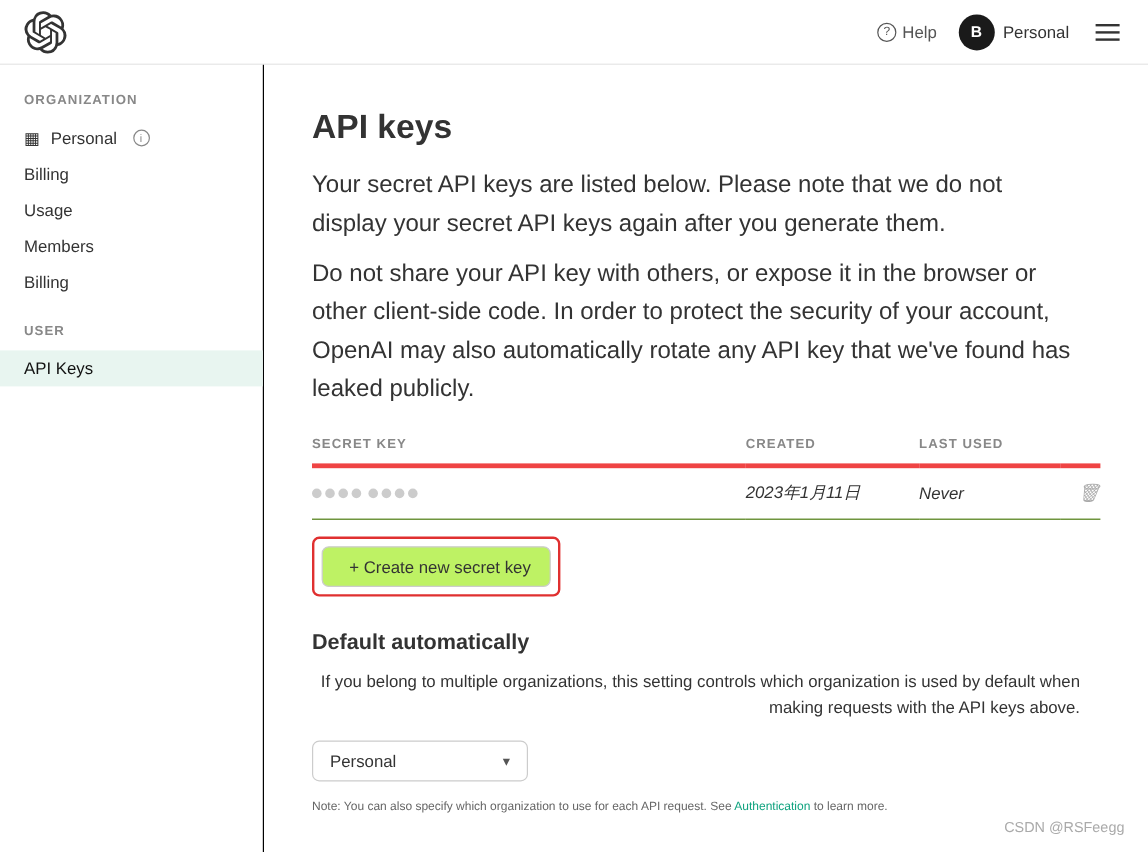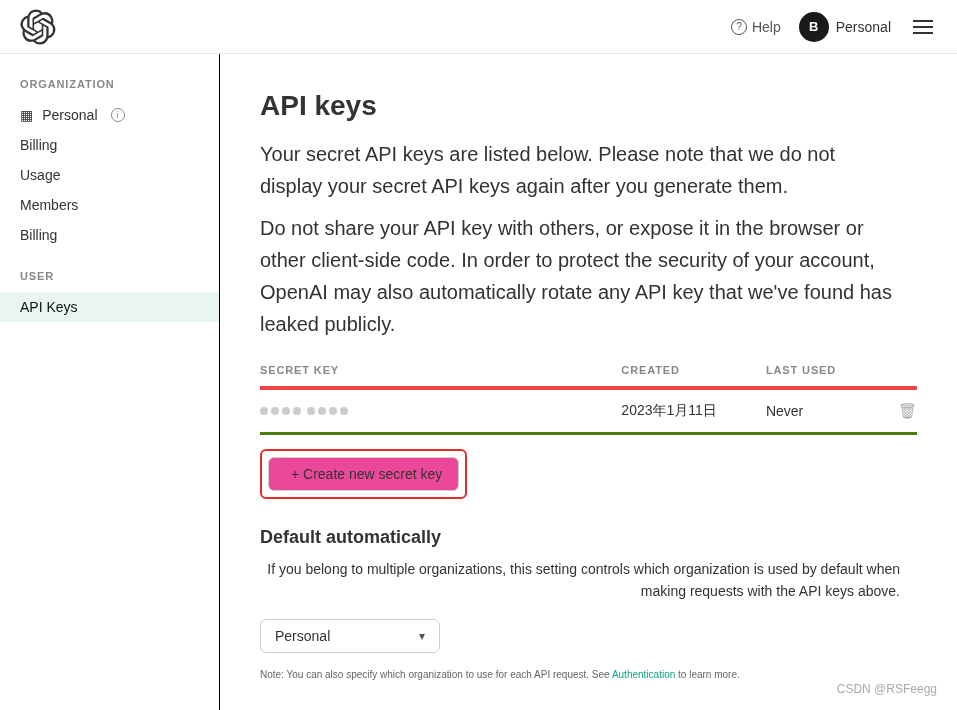--- a/index.html
+++ b/index.html
@@ -32,28 +32,28 @@
     .info-circle { width: 14px; height: 14px; border: 1.5px solid #888; border-radius: 50%; display: inline-flex; align-items: center; justify-content: center; font-size: 9px; color: #888; margin-left: 4px; }
 
     
     .main { flex: 1; padding: 36px 40px; overflow-y: auto; }
     .page-title { font-size: 28px; font-weight: 700; margin-bottom: 16px; }
     .description { font-size: 20px; color: #333; line-height: 1.6; margin-bottom: 10px; max-width: 640px; }
 
     
     .keys-table { width: 100%; margin-top: 24px; border-collapse: collapse; }
     .keys-table th { text-align: left; font-size: 11px; font-weight: 700; letter-spacing: 0.08em; color: #888; text-transform: uppercase; padding-bottom: 10px; border-bottom: 4px solid #ef4444; }
-    .keys-table td { padding: 12px 0; border-bottom: 3px solid #4d7c0f; vertical-align: middle; }
+    .keys-table td { padding: 12px 0; border-bottom: 1px solid #4d7c0f; vertical-align: middle; font-style: italic; }
     .key-masked { display: flex; gap: 6px; align-items: center; }
     .key-dot-group { display: flex; gap: 3px; }
     .key-dot { width: 8px; height: 8px; background: #ccc; border-radius: 50%; }
     .create-key-btn {
       display: flex; align-items: center; gap: 6px;
       padding: 8px 16px; border: 1px solid #ccc; border-radius: 6px;
-      background: #ec4899; font-size: 14px; cursor: pointer; color: #333;
+      background: #bef264; font-size: 14px; cursor: pointer; color: #333;
     }
     .create-key-highlight {
       border: 2px solid #e03030;
       padding: 6px;
       border-radius: 6px;
       display: inline-block;
     }
 
     
     .section-title { font-size: 18px; font-weight: 700; margin-bottom: 10px; }

